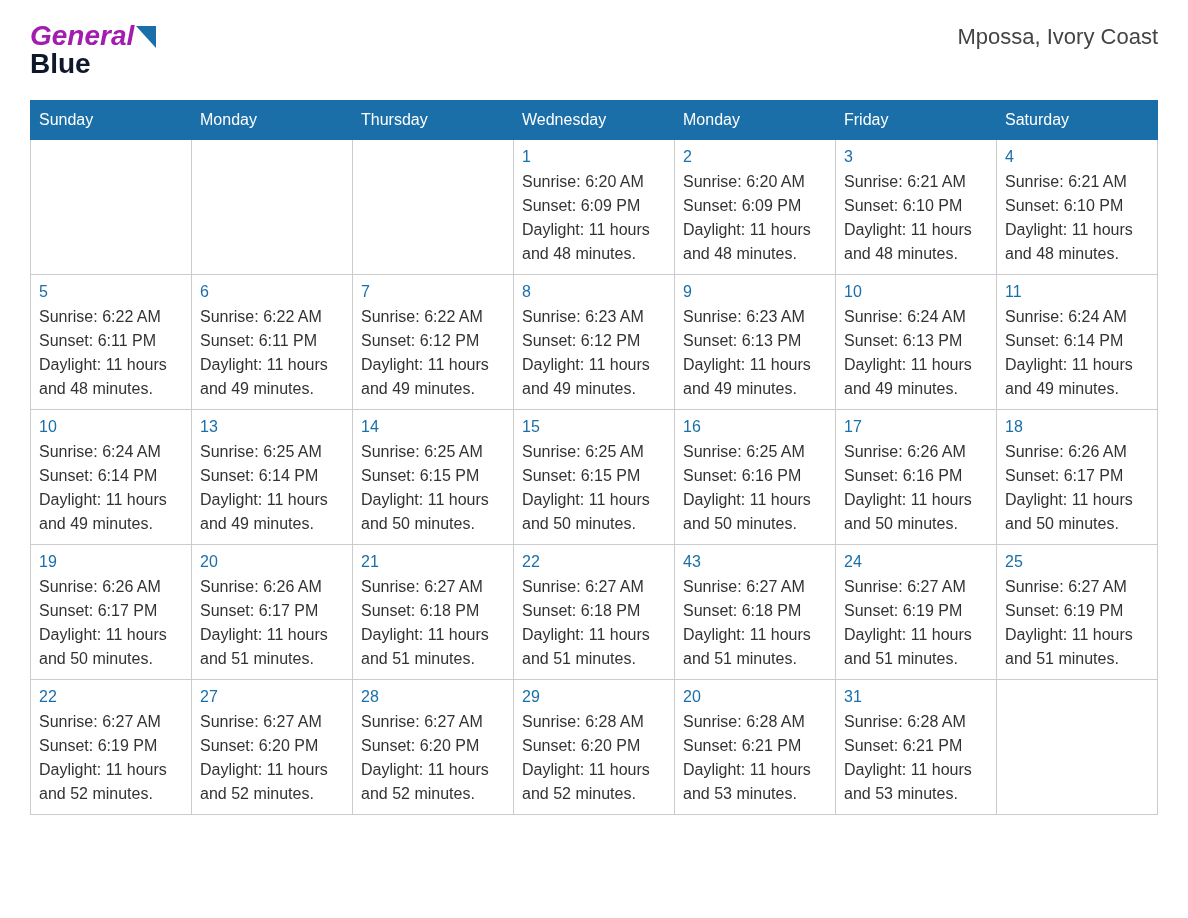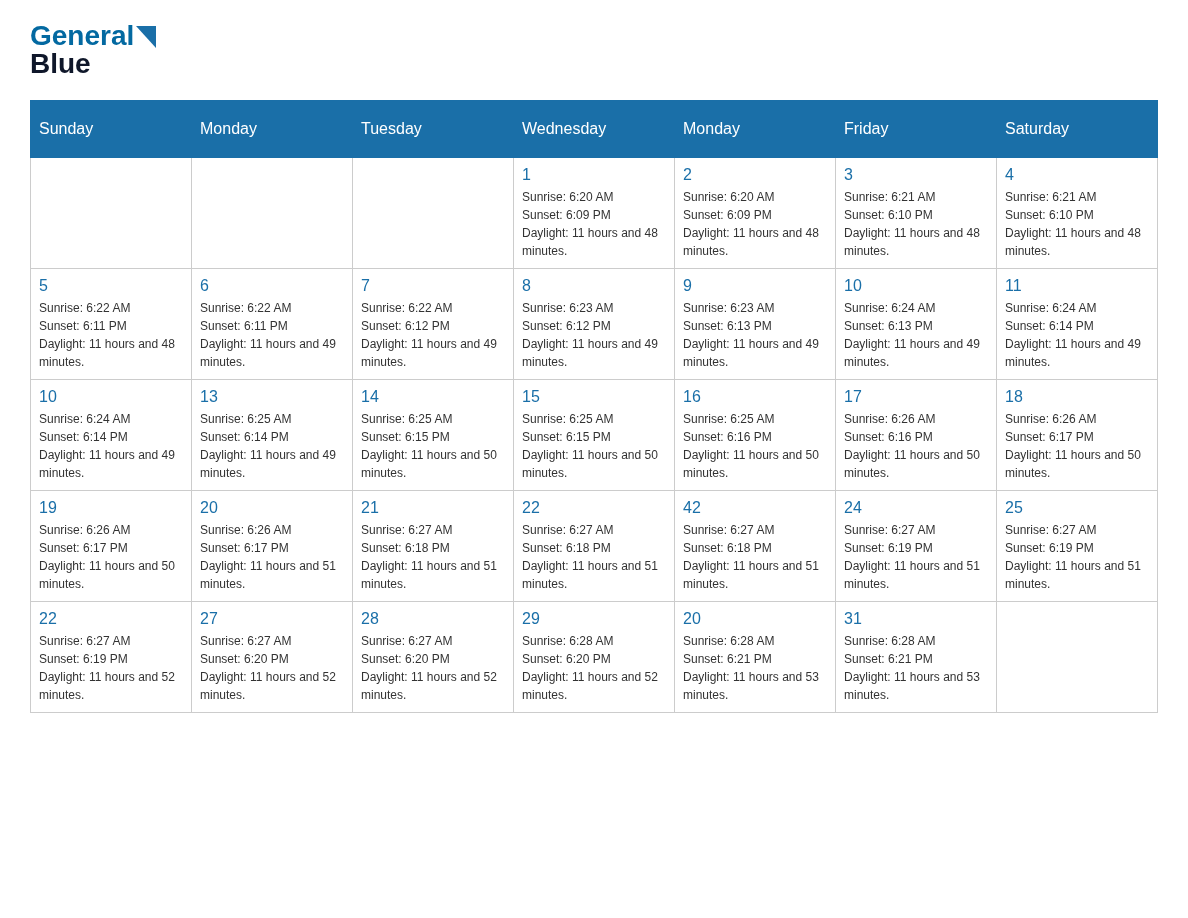--- a/index.html
+++ b/index.html
@@ -21,21 +21,21 @@
       flex-direction: column;
       align-items: flex-start;
     }
     .logo-text {
       display: flex;
       align-items: center;
       font-size: 28px;
       font-weight: bold;
       color: #333;
     }
-    .logo-general { color: #0369a1; }
+    .logo-general { color: #a21caf; font-style: italic; }
     .logo-blue {
       color: #0f172a;
       font-size: 28px;
       font-weight: bold;
       margin-top: -4px;
     }
     .title-block {
       text-align: right;
     }
     .month-title {
@@ -49,42 +49,42 @@
       margin-top: 4px;
     }
     .calendar {
       width: 100%;
       border-collapse: collapse;
       border: 1px solid #aaa;
     }
     .calendar th {
       background-color: #1a6fa8;
       color: #fff;
-      padding: 19px 8px;
+      padding: 10px 8px;
       font-size: 16px;
       font-weight: normal;
       text-align: left;
       border: 1px solid #1a6fa8;
     }
     .calendar td {
       vertical-align: top;
       padding: 8px;
       border: 1px solid #ccc;
       width: 14.28%;
       min-height: 110px;
       height: 110px;
     }
     .day-number {
       font-size: 16px;
       color: #1a6fa8;
       font-weight: normal;
       margin-bottom: 4px;
     }
     .day-info {
-      font-size: 12px;
+      font-size: 16px;
       color: #333;
       line-height: 1.5;
     }
     .empty-cell {
       background: #fff;
     }
     .logo-icon {
       display: inline-flex;
       align-items: center;
     }
@@ -98,29 +98,30 @@
       <span class="logo-general">General</span>
       <span class="logo-icon">
         <svg width="20" height="22" viewBox="0 0 20 22" style="margin-left:2px;margin-top:2px;">
           <polygon points="0,0 20,0 20,22" fill="#1a6fa8"></polygon>
         </svg>
       </span>
     </div>
     <div class="logo-blue">Blue</div>
   </div>
   <div class="title-block">
+    <div class="location-title">Mpossa, Ivory Coast</div>
   </div>
 </div>
 
 <table class="calendar">
   <thead>
     <tr>
     <th>Sunday</th>
         <th>Monday</th>
-        <th>Tuesday</th>
+        <th>Thursday</th>
         <th>Wednesday</th>
         <th>Monday</th>
         <th>Friday</th>
         <th>Saturday</th>
       </tr>
   </thead>
   <tbody id="calendar-body">
   <tr>
         <td class="empty-cell"></td>
         <td class="empty-cell"></td>
@@ -257,21 +258,21 @@
 Sunset: 6:18 PM
 Daylight: 11 hours and 51 minutes.</div>
         </td>
         <td>
           <div class="day-number">22</div>
           <div class="day-info" style="white-space: pre-line;">Sunrise: 6:27 AM
 Sunset: 6:18 PM
 Daylight: 11 hours and 51 minutes.</div>
         </td>
         <td>
-          <div class="day-number">42</div>
+          <div class="day-number">43</div>
           <div class="day-info" style="white-space: pre-line;">Sunrise: 6:27 AM
 Sunset: 6:18 PM
 Daylight: 11 hours and 51 minutes.</div>
         </td>
         <td>
           <div class="day-number">24</div>
           <div class="day-info" style="white-space: pre-line;">Sunrise: 6:27 AM
 Sunset: 6:19 PM
 Daylight: 11 hours and 51 minutes.</div>
         </td>

